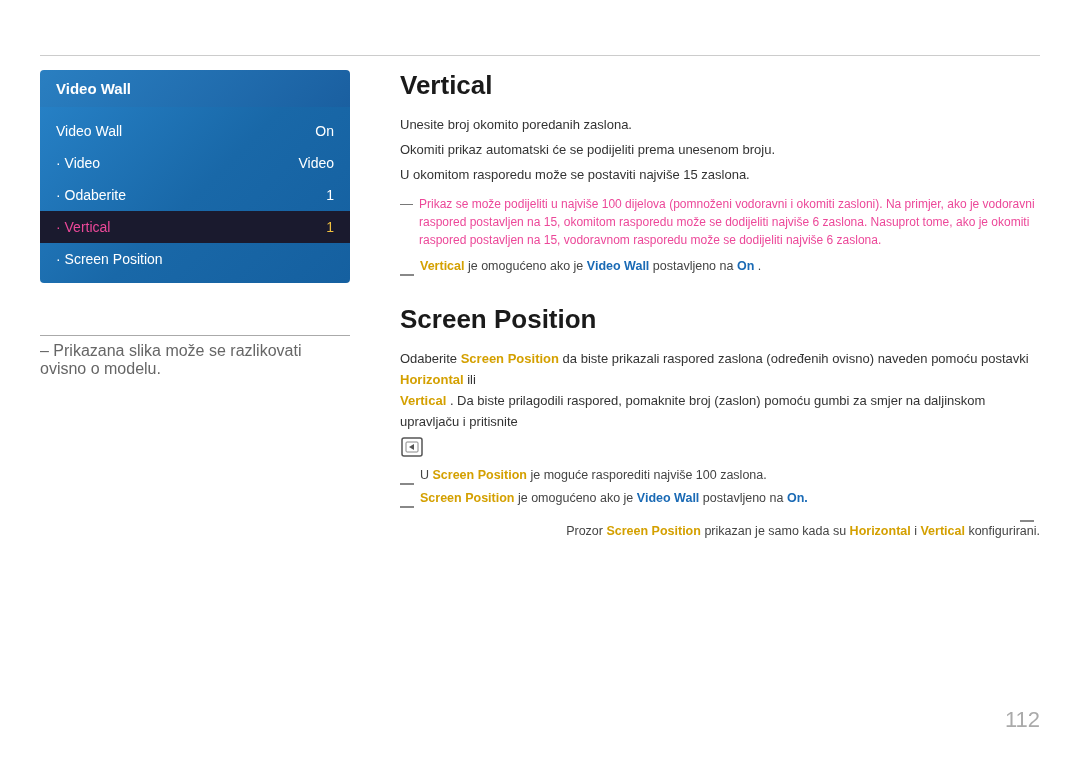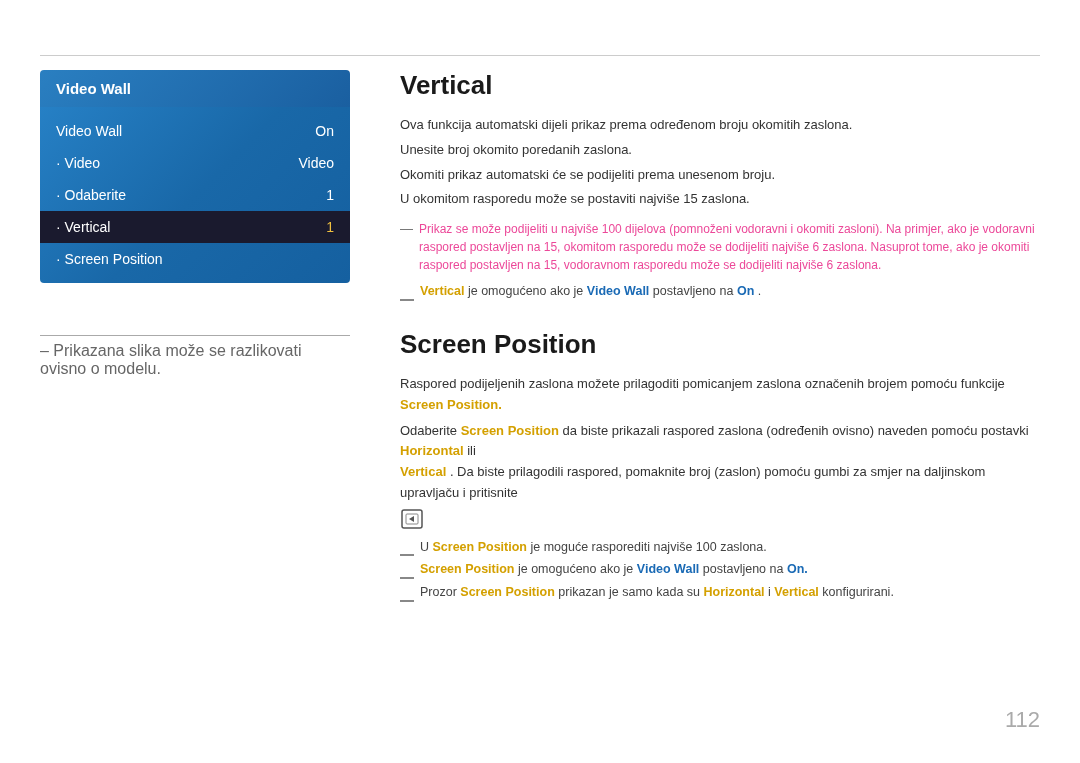--- a/index.html
+++ b/index.html
@@ -58,21 +58,21 @@
     .sidebar-item.active {
       background: #1a1a2e;
       color: #f0c040;
     }
 
     .sidebar-item .item-label {
       color: white;
     }
 
     .sidebar-item.active .item-label {
-      color: #ffffff;
+      color: #ec4899;
     }
 
     .sidebar-item .item-value {
       color: white;
       font-size: 14px;
     }
 
     .sidebar-item.active .item-value {
       color: #f0c040;
     }
@@ -220,21 +220,20 @@
 </div>
 
 <div class="sidebar-divider"></div>
 <div class="sidebar-note">– Prikazana slika može se razlikovati ovisno o modelu.</div>
 
 <div class="main-content">
 
   <div>
     <div class="section-title">Vertical</div>
 
-    <div class="section-text">Ova funkcija automatski dijeli prikaz prema određenom broju okomitih zaslona.</div>
     <div class="section-text">Unesite broj okomito poredanih zaslona.</div>
     <div class="section-text">Okomiti prikaz automatski će se podijeliti prema unesenom broju.</div>
     <div class="section-text">U okomitom rasporedu može se postaviti najviše 15 zaslona.</div>
 
     <div class="note-block">
       <span class="note-dash">—</span>
       <span class="note-text">Prikaz se može podijeliti u najviše 100 dijelova (pomnoženi vodoravni i okomiti zasloni). Na primjer, ako je vodoravni raspored postavljen na 15, okomitom rasporedu može se dodijeliti najviše 6 zaslona. Nasuprot tome, ako je okomiti raspored postavljen na 15, vodoravnom rasporedu može se dodijeliti najviše 6 zaslona.</span>
     </div>
 
     <div class="info-line">
@@ -246,24 +245,20 @@
         <span> postavljeno na </span>
         <span class="text-blue">On</span>
         <span>.</span>
       </span>
     </div>
   </div>
 
   <div class="screen-position-section">
     <div class="section-title">Screen Position</div>
 
-    <div class="section-text">
-      <span>Raspored podijeljenih zaslona možete prilagoditi pomicanjem zaslona označenih brojem pomoću funkcije</span>
-      <span class="text-orange">Screen Position.</span>
-    </div>
 
     <div class="section-text" style="margin-top:5px;">
       <span>Odaberite </span>
       <span class="text-orange">Screen Position</span>
       <span> da biste prikazali raspored zaslona (određenih ovisno) naveden pomoću postavki </span>
       <span class="text-orange">Horizontal</span>
       <span> ili</span>
       <br>
       <span class="text-orange">Vertical</span>
       <span>. Da biste prilagodili raspored, pomaknite broj (zaslon) pomoću gumbi za smjer na daljinskom upravljaču i pritisnite</span>
@@ -290,21 +285,21 @@
       <div class="info-dash"></div>
       <span class="info-text">
         <span class="text-orange">Screen Position</span>
         <span> je omogućeno ako je </span>
         <span class="text-blue">Video Wall</span>
         <span> postavljeno na </span>
         <span class="text-blue">On.</span>
       </span>
     </div>
 
-    <div class="info-line" style="margin-top:4px;">
+    <div class="info-line" style="margin-top:4px;flex-direction:column;">
       <div class="info-dash"></div>
       <span class="info-text">
         <span>Prozor </span>
         <span class="text-orange">Screen Position</span>
         <span> prikazan je samo kada su </span>
         <span class="text-orange">Horizontal</span>
         <span> i </span>
         <span class="text-orange">Vertical</span>
         <span> konfigurirani.</span>
       </span>

